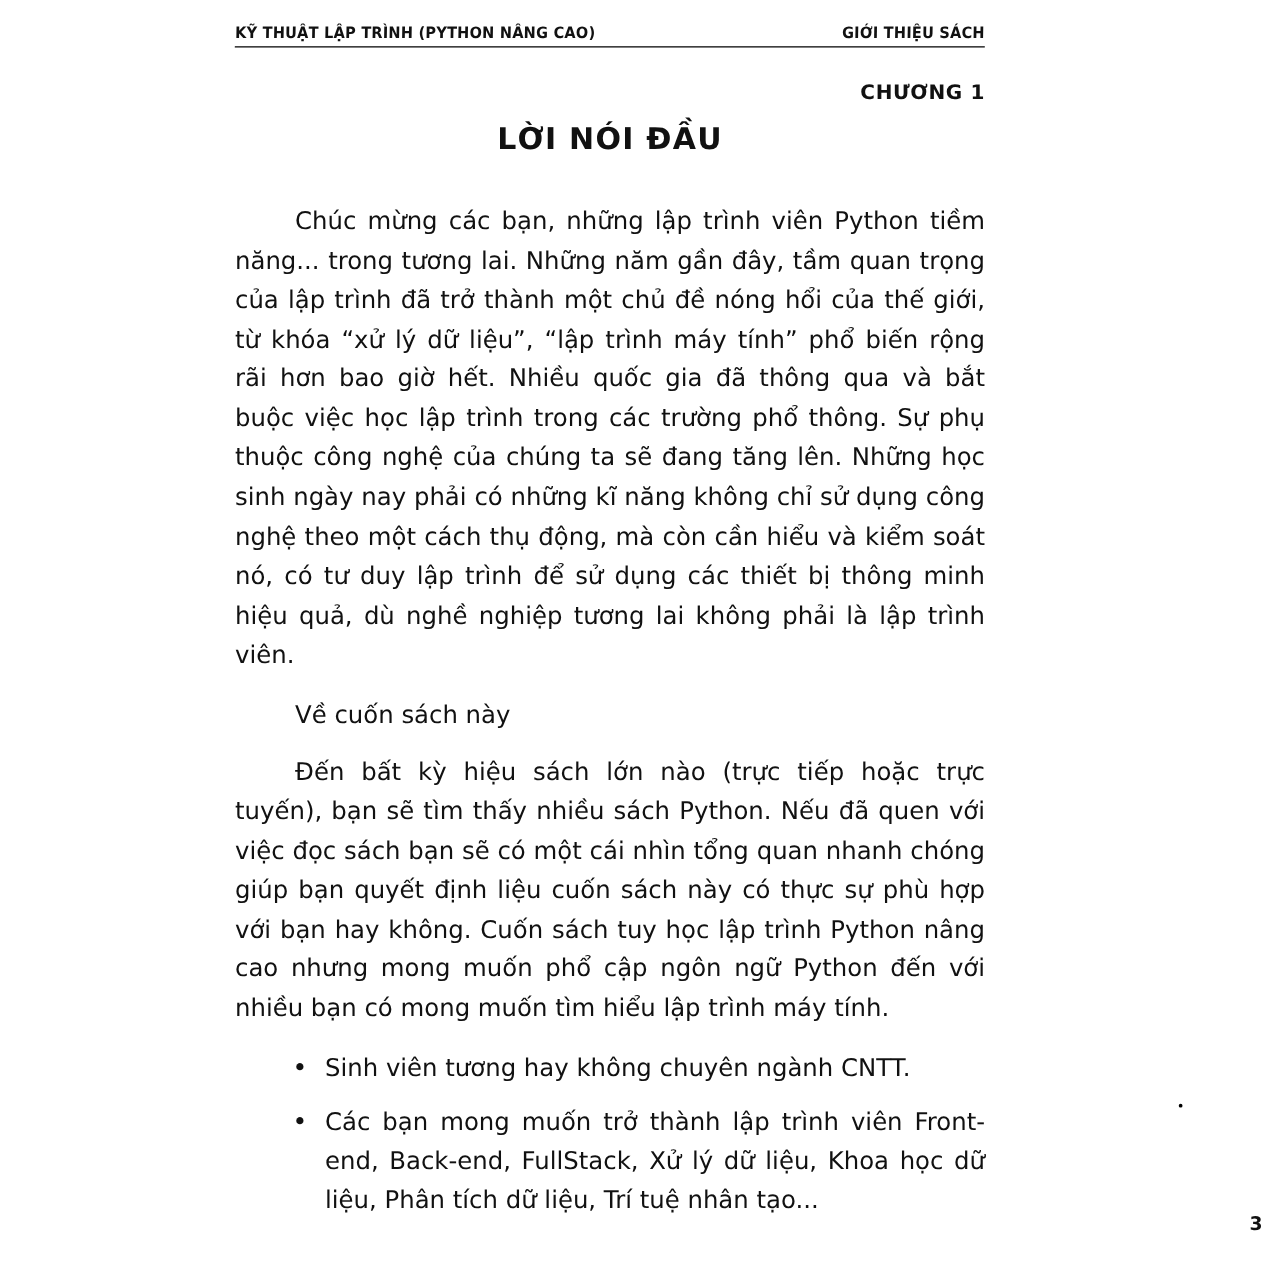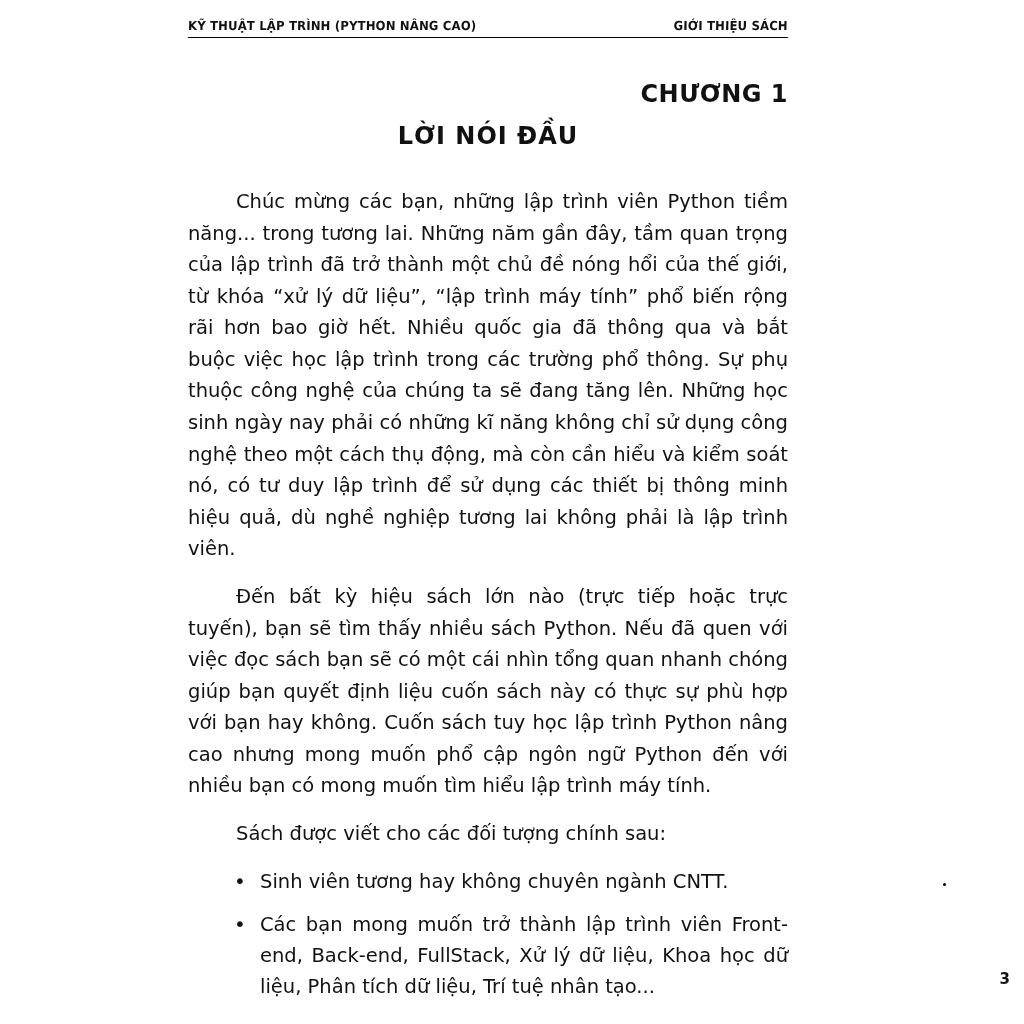--- a/index.html
+++ b/index.html
@@ -50,23 +50,23 @@
   .running-header .right {
     font-size: 12.5px;
     font-weight: bold;
     transform: scaleX(0.93);
     transform-origin: right bottom;
     white-space: nowrap;
   }
 
   
   .chapter-line {
-    margin-top: 42px;
+    margin-top: 26px;
     text-align: right;
-    font-size: 24px;
+    font-size: 16px;
     font-weight: bold;
     letter-spacing: 0.5px;
   }
 
   .doc-title {
     margin-top: 14px;
     text-align: center;
     font-size: 24px;
     font-weight: bold;
     letter-spacing: 1px;
@@ -137,24 +137,24 @@
     </div>
 
     <div class="chapter-line">CHƯƠNG 1</div>
 
     <div class="doc-title">LỜI NÓI ĐẦU</div>
 
     <div class="body-text">
 
       <p class="para">Chúc mừng các bạn, những lập trình viên Python tiềm năng... trong tương lai. Những năm gần đây, tầm quan trọng của lập trình đã trở thành một chủ đề nóng hổi của thế giới, từ khóa “xử lý dữ liệu”, “lập trình máy tính” phổ biến rộng rãi hơn bao giờ hết. Nhiều quốc gia đã thông qua và bắt buộc việc học lập trình trong các trường phổ thông. Sự phụ thuộc công nghệ của chúng ta sẽ đang tăng lên. Những học sinh ngày nay phải có những kĩ năng không chỉ sử dụng công nghệ theo một cách thụ động, mà còn cần hiểu và kiểm soát nó, có tư duy lập trình để sử dụng các thiết bị thông minh hiệu quả, dù nghề nghiệp tương lai không phải là lập trình viên.</p>
 
+      <p class="subhead">Về cuốn sách này</p>
 
       <p class="para">Đến bất kỳ hiệu sách lớn nào (trực tiếp hoặc trực tuyến), bạn sẽ tìm thấy nhiều sách Python. Nếu đã quen với việc đọc sách bạn sẽ có một cái nhìn tổng quan nhanh chóng giúp bạn quyết định liệu cuốn sách này có thực sự phù hợp với bạn hay không. Cuốn sách tuy học lập trình Python nâng cao nhưng mong muốn phổ cập ngôn ngữ Python đến với nhiều bạn có mong muốn tìm hiểu lập trình máy tính.</p>
 
-      <p class="para">Sách được viết cho các đối tượng chính sau:</p>
 
       <ul class="bullets">
         <li>Sinh viên tương hay không chuyên ngành CNTT.</li>
         <li>Các bạn mong muốn trở thành lập trình viên Front-end, Back-end, FullStack, Xử lý dữ liệu, Khoa học dữ liệu, Phân tích dữ liệu, Trí tuệ nhân tạo...</li>
       </ul>
 
     </div>
   </div>
 
   <div class="stray-dot"></div>

